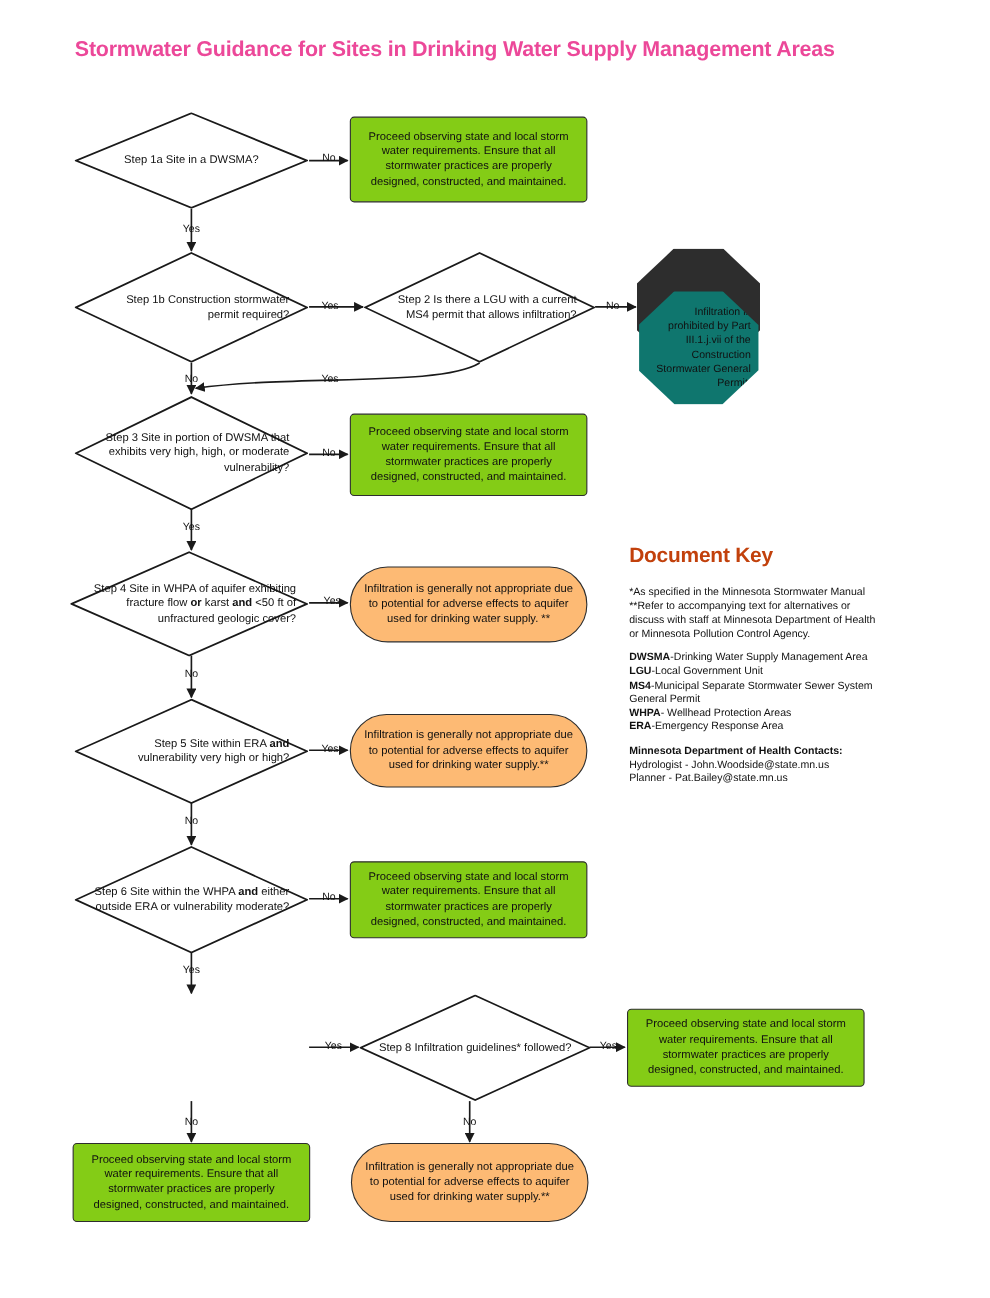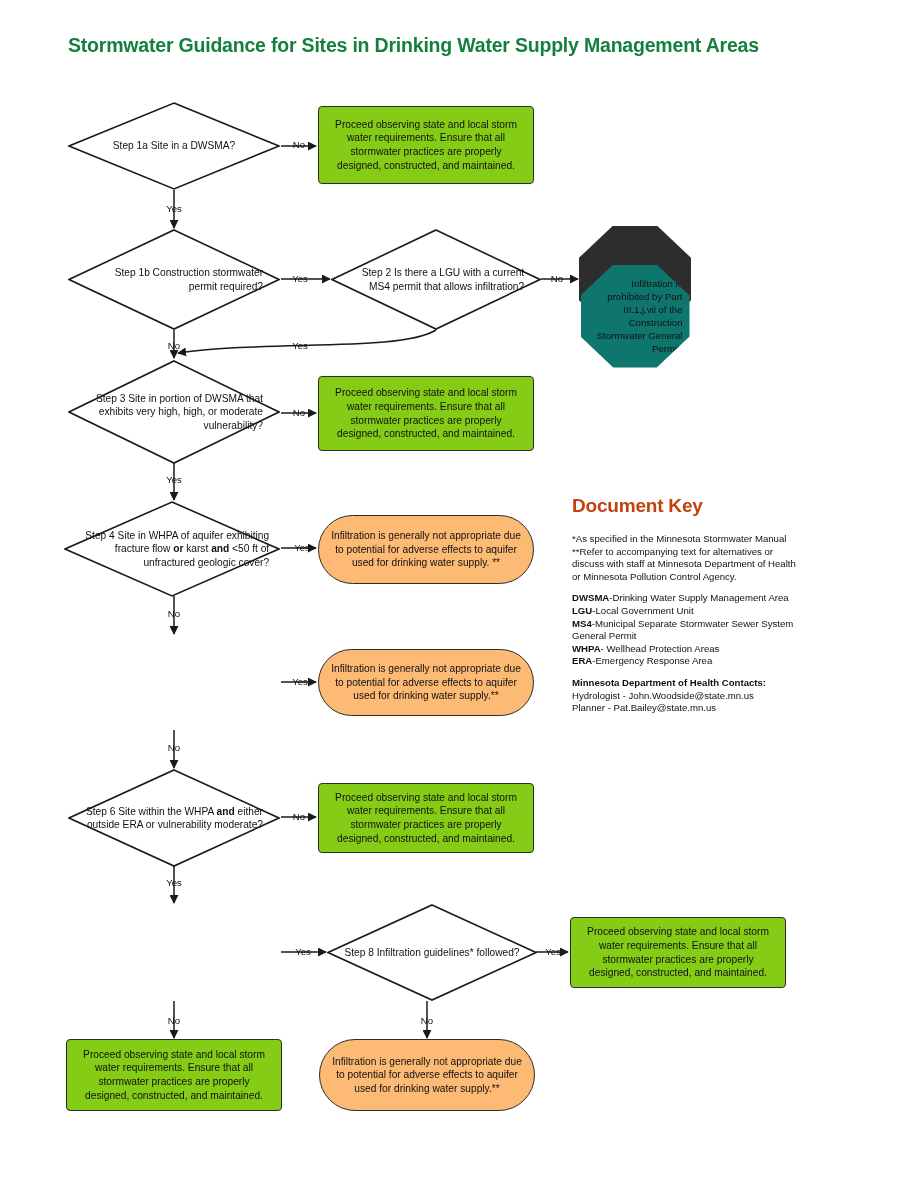--- a/index.html
+++ b/index.html
@@ -9,21 +9,21 @@
     font-family:"Liberation Sans", sans-serif;
     color:#141414;
     position:relative;
     overflow:hidden;
   }
   #stage{position:absolute;left:0;top:0;width:900px;height:1180px;}
   svg#wires{position:absolute;left:0;top:0;width:900px;height:1180px;pointer-events:none;}
 
   .title{
     position:absolute;left:68px;top:34px;width:800px;
-    font-size:19.5px;font-weight:bold;letter-spacing:-0.2px;color:#15803d;
+    font-size:19.5px;font-weight:bold;letter-spacing:-0.2px;color:#ec4899;
   }
 
   
   .diamond{position:absolute;}
   .diamond .shape{position:absolute;left:0;top:0;width:100%;height:100%;}
   .diamond .dtext{
     position:absolute;left:8%;top:0;width:84%;height:100%;
     display:flex;align-items:center;justify-content:center;
     text-align:right;font-size:10.2px;line-height:13.2px;color:#111;
   }
@@ -198,20 +198,29 @@
     <div class="dtext" style="left:5%;width:90%;">
       <span>
         <span id="s4">Step 4
 Site in WHPA of aquifer exhibiting fracture flow <b>or</b> karst <b>and</b> &lt;50 ft of unfractured geologic cover?</span>
       </span>
     </div>
   </div>
 
   <div class="boxnode yellow" style="left:318px;top:515px;width:216px;height:69px;">Infiltration is generally not appropriate due to potential for adverse effects to aquifer used for drinking water supply. **</div>
 
+  <div class="diamond" style="left:68px;top:635px;width:212px;height:96px;">
+    <svg class="shape" viewBox="0 0 212 96" preserveAspectRatio="none">
+      <polygon points="106,1 211,48 106,95 1,48" fill="#ffffff" stroke="#1a1a1a" stroke-width="1.6"></polygon>
+    </svg>
+    <div class="dtext">
+        <span id="s5">Step 5
+Site within ERA <b>and</b> vulnerability very high or high?</span>
+      </div>
+  </div>
 
   <div class="boxnode yellow" style="left:318px;top:649px;width:216px;height:67px;">Infiltration is generally not appropriate due to potential for adverse effects to aquifer used for drinking water supply.**</div>
 
   <div class="diamond" style="left:68px;top:769px;width:212px;height:98px;">
     <svg class="shape" viewBox="0 0 212 98" preserveAspectRatio="none">
       <polygon points="106,1 211,49 106,97 1,49" fill="#ffffff" stroke="#1a1a1a" stroke-width="1.6"></polygon>
     </svg>
     <div class="dtext">
         <span id="s6">Step 6
 Site within the WHPA <b>and</b> either outside ERA or vulnerability moderate?</span>

